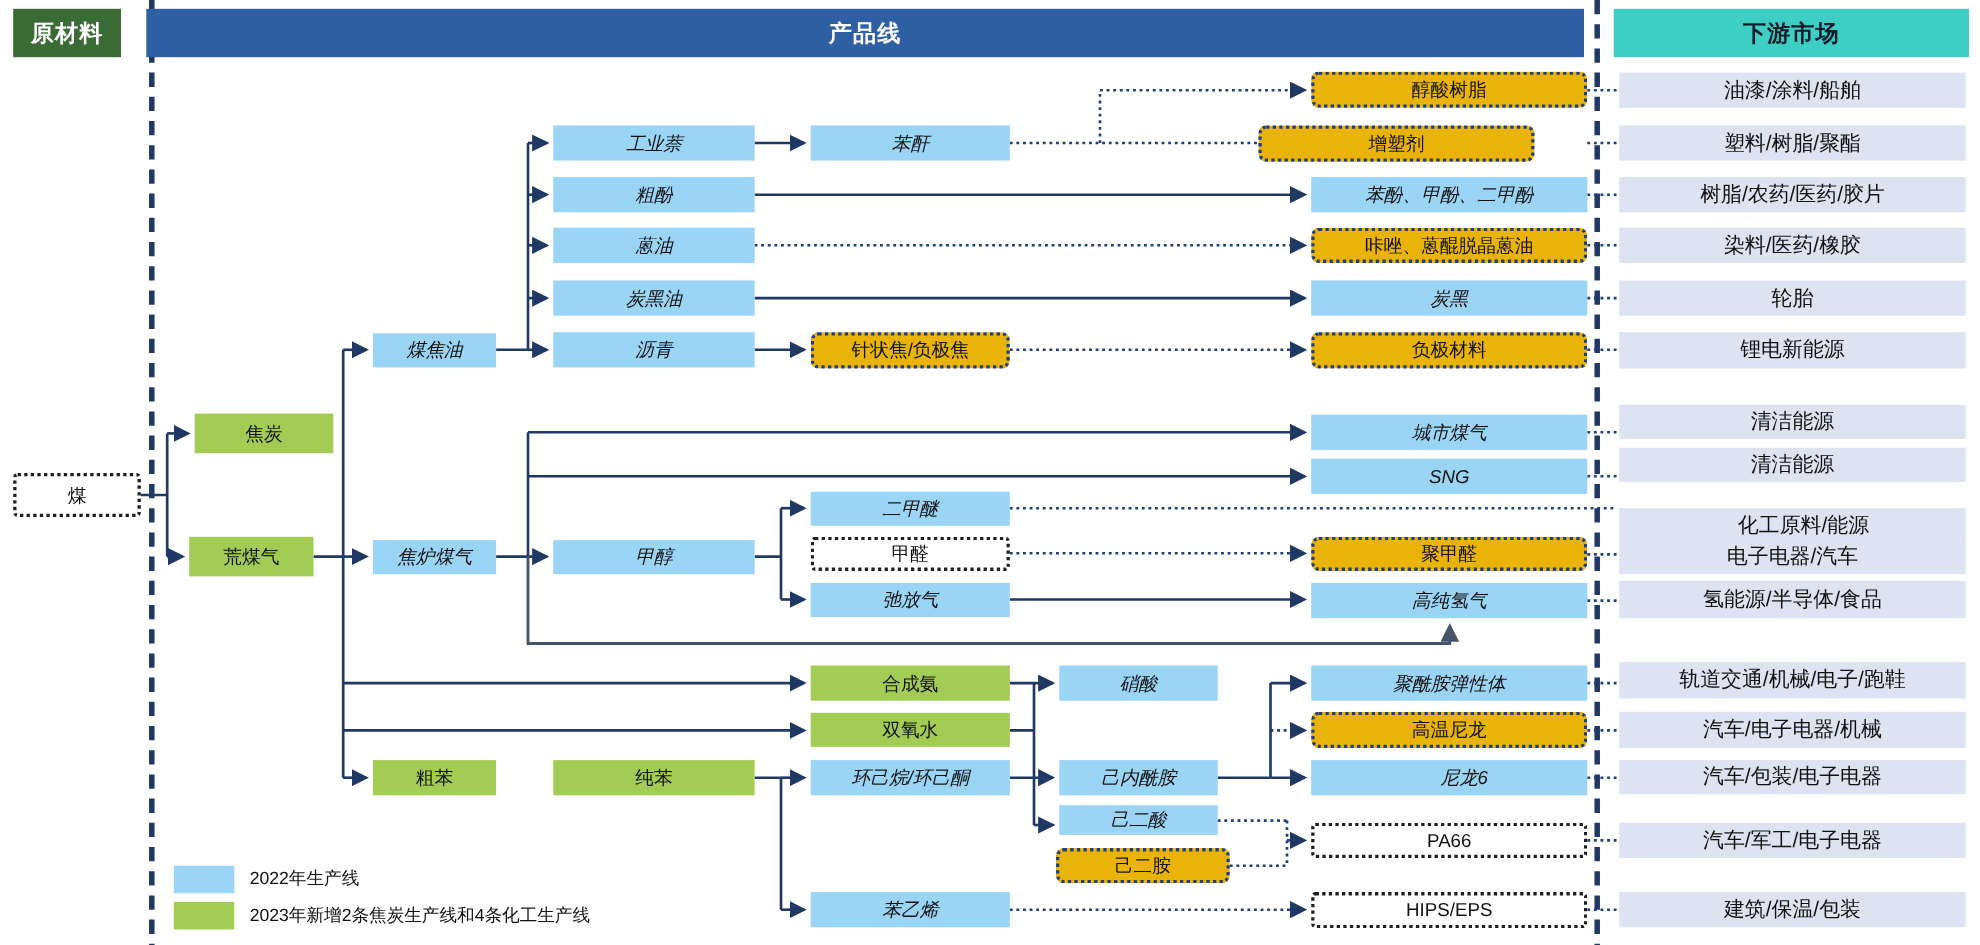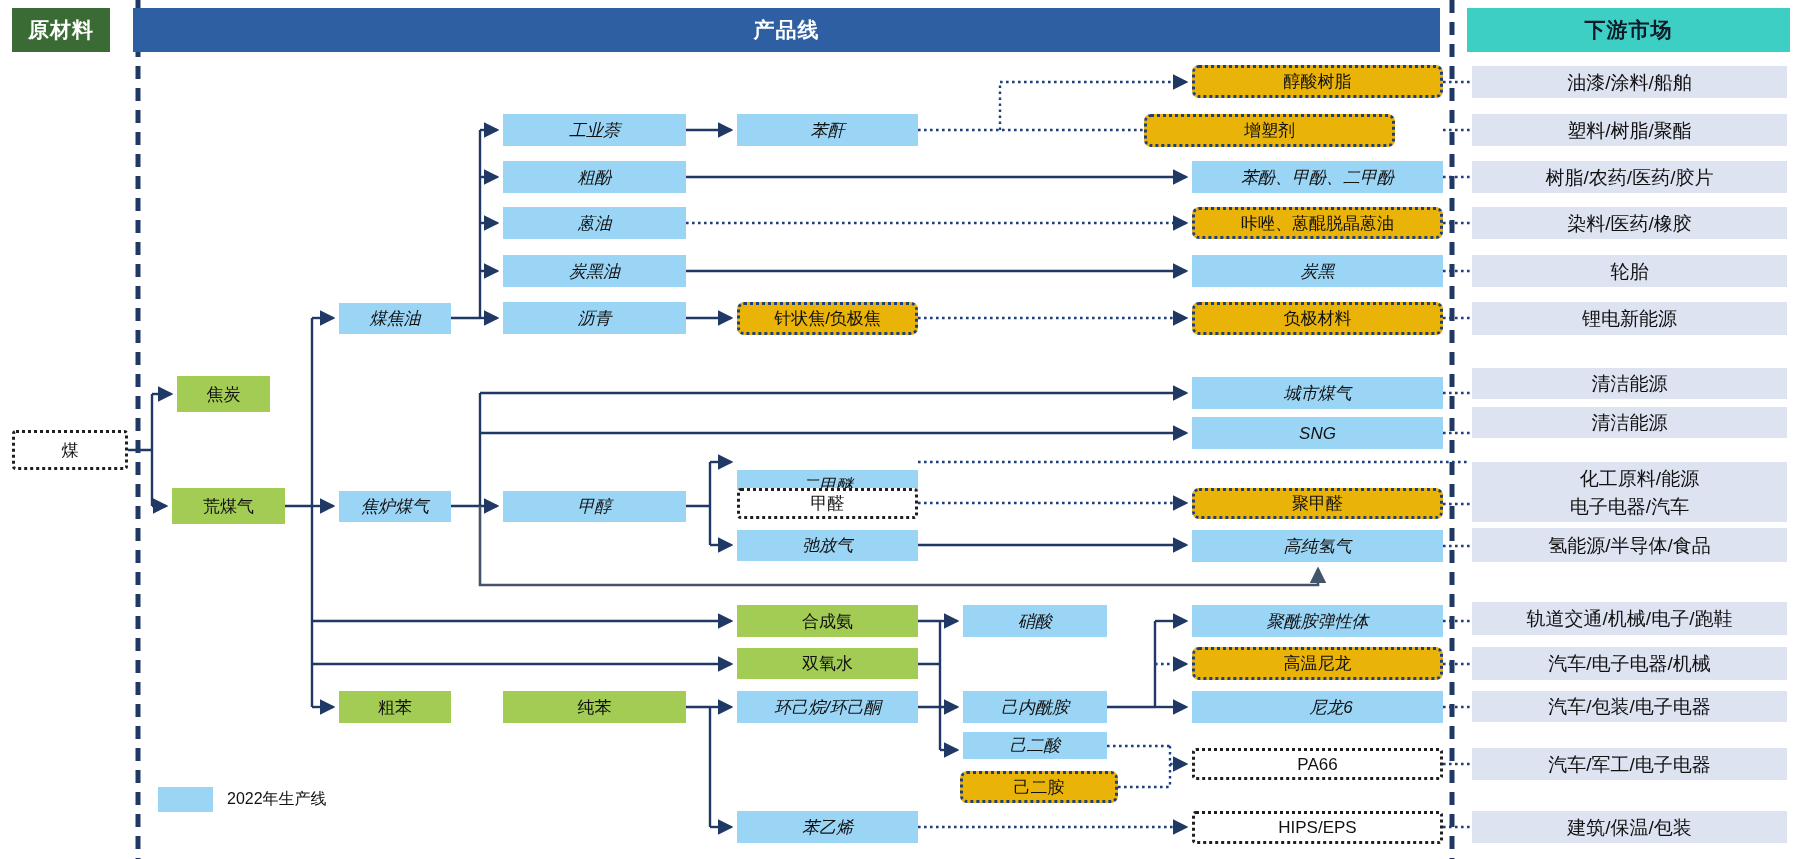--- a/index.html
+++ b/index.html
@@ -121,35 +121,35 @@
                M1443,621 H1470 M1443,664 H1470 M1443,707 H1470 M1443,764 H1470 M1443,827 H1470"></path>
     </g>
   </svg>
 
   <div id="hdr-raw" class="hdr">原材料</div>
   <div id="hdr-market" class="hdr">下游市场</div>
   <div id="hdr-products" class="hdr">产品线</div>
 
   <div id="nodes">
       <div class="node s-dotted-black" style="left: 12px; top: 430px; width: 116px; height: 40px;">煤</div>
-      <div class="node s-green" style="left: 177px; top: 376px; width: 93px; height: 36px;">焦炭</div>
+      <div class="node s-green" style="left: 177px; top: 376px; width: 126px; height: 36px;">焦炭</div>
       <div class="node s-green" style="left: 172px; top: 488px; width: 113px; height: 36px;">荒煤气</div>
       <div class="node s-blue" style="left: 339px; top: 303px; width: 112px; height: 31px;">煤焦油</div>
       <div class="node s-blue" style="left: 339px; top: 491px; width: 112px; height: 31px;">焦炉煤气</div>
       <div class="node s-green" style="left: 339px; top: 691px; width: 112px; height: 32px;">粗苯</div>
       <div class="node s-blue" style="left: 503px; top: 114px; width: 183px; height: 32px;">工业萘</div>
       <div class="node s-blue" style="left: 503px; top: 161px; width: 183px; height: 32px;">粗酚</div>
       <div class="node s-blue" style="left: 503px; top: 207px; width: 183px; height: 32px;">蒽油</div>
       <div class="node s-blue" style="left: 503px; top: 255px; width: 183px; height: 32px;">炭黑油</div>
       <div class="node s-blue" style="left: 503px; top: 302px; width: 183px; height: 32px;">沥青</div>
       <div class="node s-blue" style="left: 503px; top: 491px; width: 183px; height: 31px;">甲醇</div>
       <div class="node s-green" style="left: 503px; top: 691px; width: 183px; height: 32px;">纯苯</div>
       <div class="node s-blue" style="left: 737px; top: 114px; width: 181px; height: 32px;">苯酐</div>
       <div class="node s-dotted-navy" style="left: 737px; top: 302px; width: 181px; height: 33px;">针状焦/负极焦</div>
-      <div class="node s-blue" style="left: 737px; top: 470px; width: 181px; height: 31px;">二甲醚</div>
+      <div class="node s-blue" style="left: 737px; top: 447px; width: 181px; height: 31px;">二甲醚</div>
       <div class="node s-dotted-black" style="left: 737px; top: 488px; width: 181px; height: 31px;">甲醛</div>
       <div class="node s-blue" style="left: 737px; top: 530px; width: 181px; height: 31px;">弛放气</div>
       <div class="node s-green" style="left: 737px; top: 605px; width: 181px; height: 32px;">合成氨</div>
       <div class="node s-green" style="left: 737px; top: 648px; width: 181px; height: 31px;">双氧水</div>
       <div class="node s-blue" style="left: 737px; top: 691px; width: 181px; height: 32px;">环己烷/环己酮</div>
       <div class="node s-blue" style="left: 737px; top: 811px; width: 181px; height: 32px;">苯乙烯</div>
       <div class="node s-blue" style="left: 963px; top: 605px; width: 144px; height: 32px;">硝酸</div>
       <div class="node s-blue" style="left: 963px; top: 691px; width: 144px; height: 32px;">己内酰胺</div>
       <div class="node s-blue" style="left: 963px; top: 732px; width: 144px; height: 27px;">己二酸</div>
       <div class="node s-dotted-navy" style="left: 960px; top: 771px; width: 158px; height: 32px;">己二胺</div>
@@ -184,14 +184,18 @@
       <div class="node s-market" style="left: 1472px; top: 691px; width: 315px; height: 31px;">汽车/包装/电子电器</div>
       <div class="node s-market" style="left: 1472px; top: 748px; width: 315px; height: 32px;">汽车/军工/电子电器</div>
       <div class="node s-market" style="left: 1472px; top: 811px; width: 315px; height: 32px;">建筑/保温/包装</div>
     </div>
 
   <div id="legend">
       <div class="legend-row">
         <div class="legend-swatch" style="background: rgb(155, 213, 246);"></div>
         <div class="legend-label">2022年生产线</div>
       </div>
+      <div class="legend-row">
+        <div class="legend-swatch" style="background: rgb(163, 204, 85);"></div>
+        <div class="legend-label">2023年新增2条焦炭生产线和4条化工生产线</div>
+      </div>
     </div>
 </div>
 
 </body></html>

